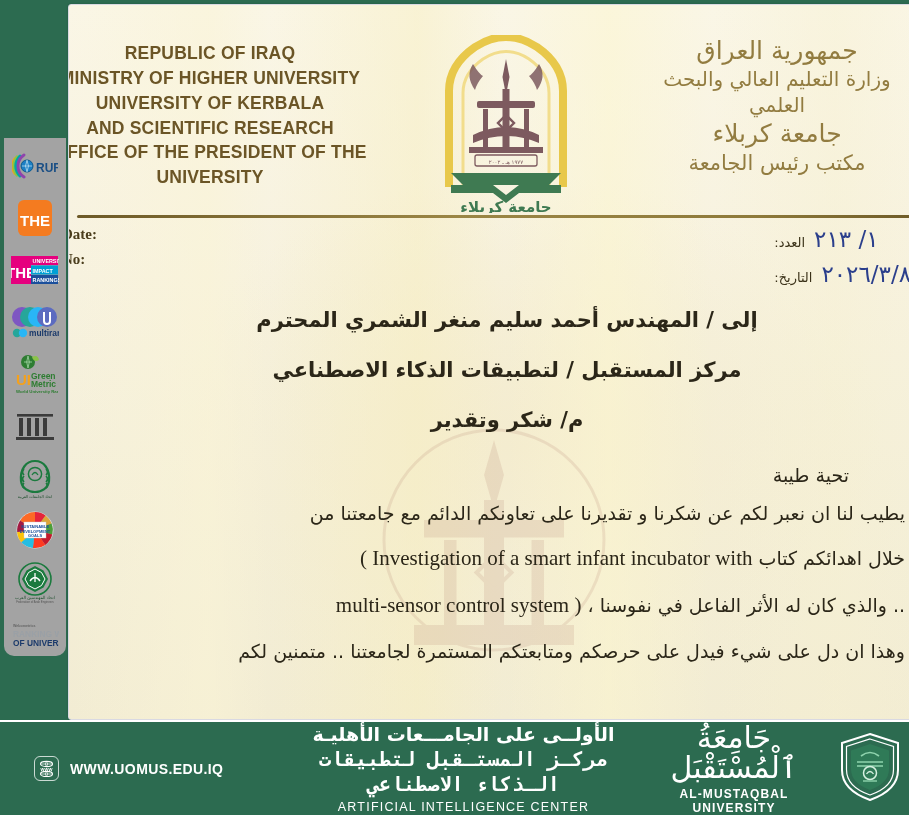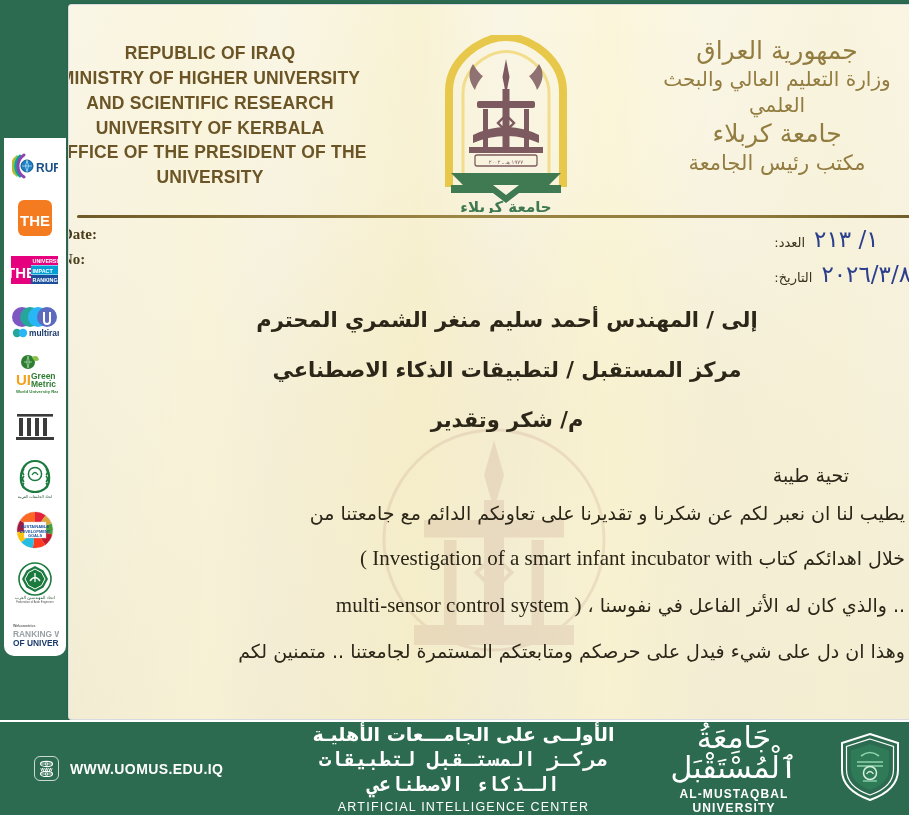--- a/index.html
+++ b/index.html
@@ -20,21 +20,21 @@
     overflow: hidden;
   }
 
   
   .badge-rail {
     position: absolute;
     left: 4px;
     top: 138px;
     width: 62px;
     height: 518px;
-    background: #ffffff;
+    background: #a3a3a3;
     border-radius: 0 0 10px 10px;
     display: flex;
     flex-direction: column;
     align-items: center;
     padding-top: 6px;
     gap: 7px;
     z-index: 6;
   }
   .badge {
     width: 48px;
@@ -409,22 +409,22 @@
       <path d="M50 58 l7 7 l-7 7 l-7 -7 z" fill="none" stroke="#b07a6a" stroke-width="1.6"></path>
     </svg>
 
     <div class="doc-inner">
 
       <div class="letterhead">
 
         <div class="lh-en">
           <div>REPUBLIC OF IRAQ</div>
           <div>MINISTRY OF HIGHER UNIVERSITY</div>
+          <div>UNIVERSITY OF KERBALA</div>
           <div>AND SCIENTIFIC RESEARCH</div>
-          <div>UNIVERSITY OF KERBALA</div>
           <div>OFFICE OF THE PRESIDENT OF THE</div>
           <div>UNIVERSITY</div>
         </div>
 
         <div class="lh-seal">
           <svg width="134" height="178" viewBox="0 0 134 178">
             <path d="M10 152 L10 56 Q10 30 36 12 Q67 -8 98 12 Q124 30 124 56 L124 152" fill="none" stroke="#e8c84a" stroke-width="8"></path>
             <path d="M24 150 L24 58 Q24 38 44 24 Q67 9 90 24 Q110 38 110 58 L110 150" fill="none" stroke="#f2dd8c" stroke-width="3"></path>
             <g fill="#7d5a5f">
               <path d="M67 24 L70.5 42 L67 60 L63.5 42 z"></path>

